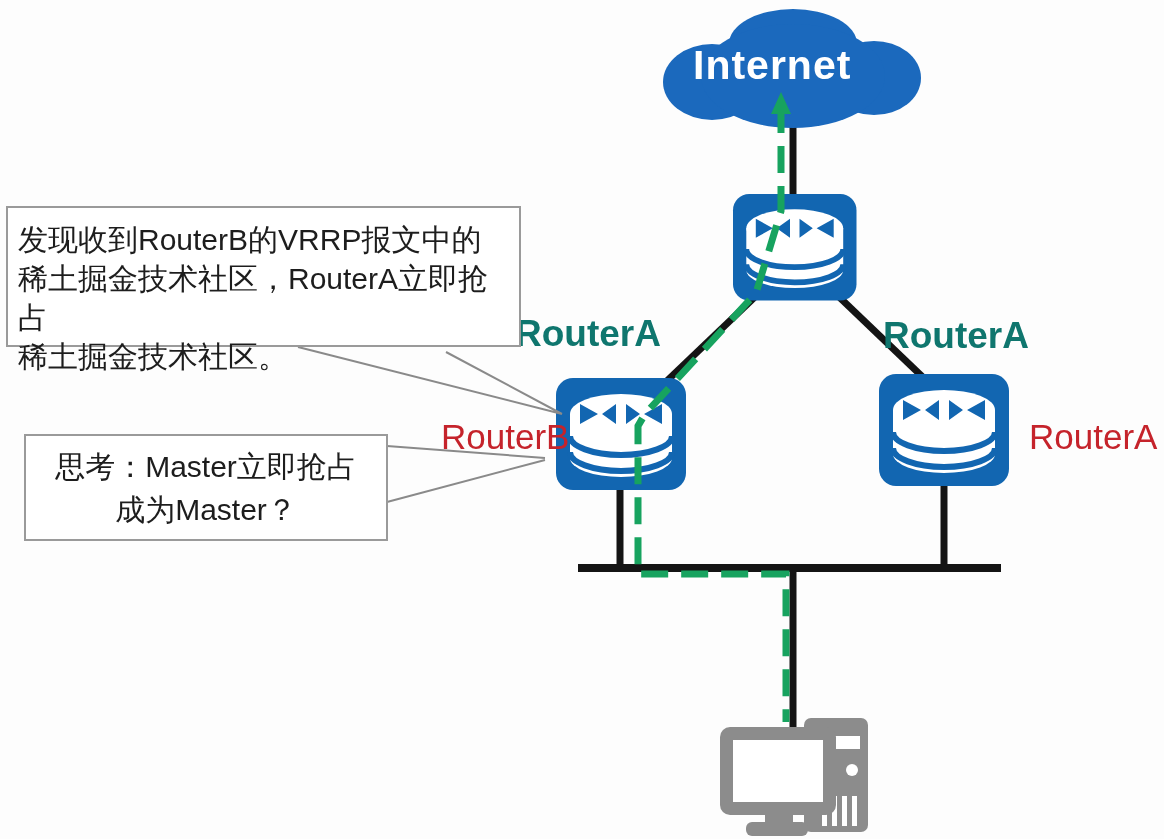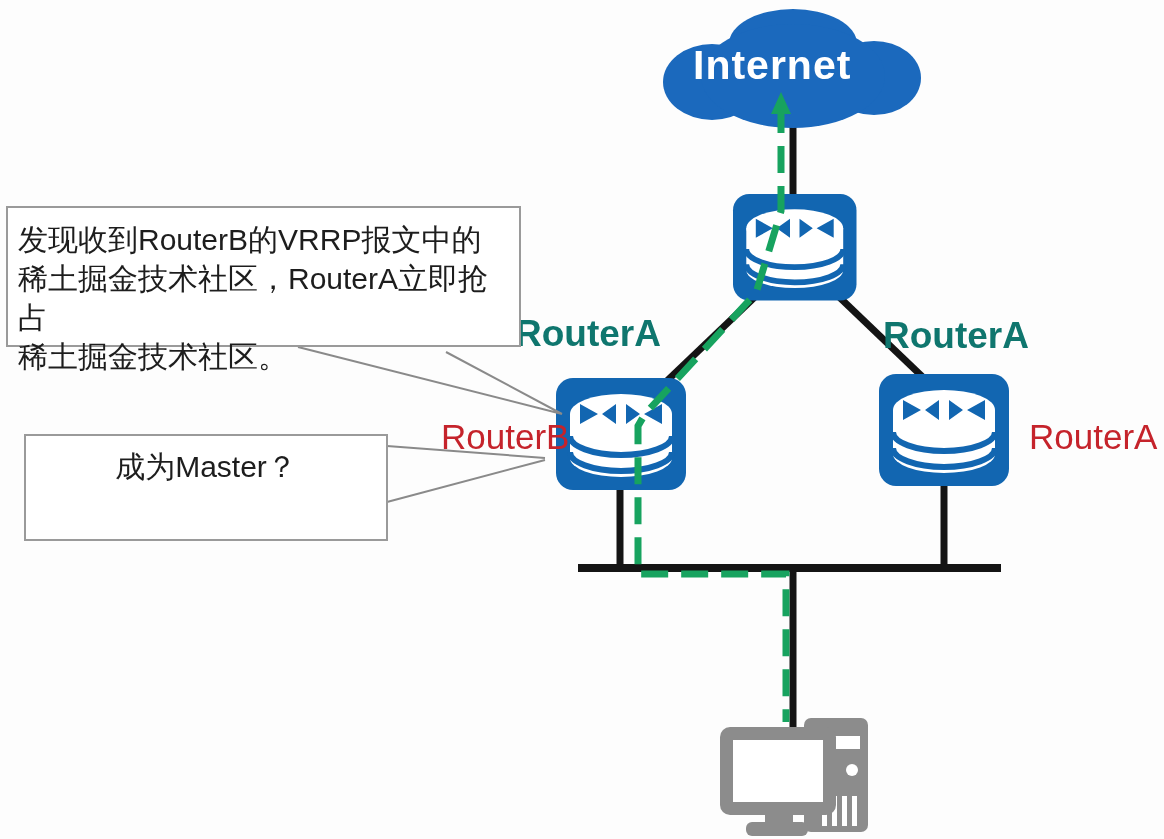--- a/index.html
+++ b/index.html
@@ -150,16 +150,17 @@
   <div id="label-master" class="role-label">RouterB</div>
   <div id="label-backup" class="role-label">RouterA</div>
 
   <div id="callout-1" class="callout">
     <div>发现收到RouterB的VRRP报文中的</div>
     <div>稀土掘金技术社区，RouterA立即抢占</div>
     <div>稀土掘金技术社区。</div>
   </div>
 
   <div id="callout-2" class="callout">
+    <div>思考：Master立即抢占</div>
     <div>成为Master？</div>
   </div>
 
 </div>
 
 </body></html>

